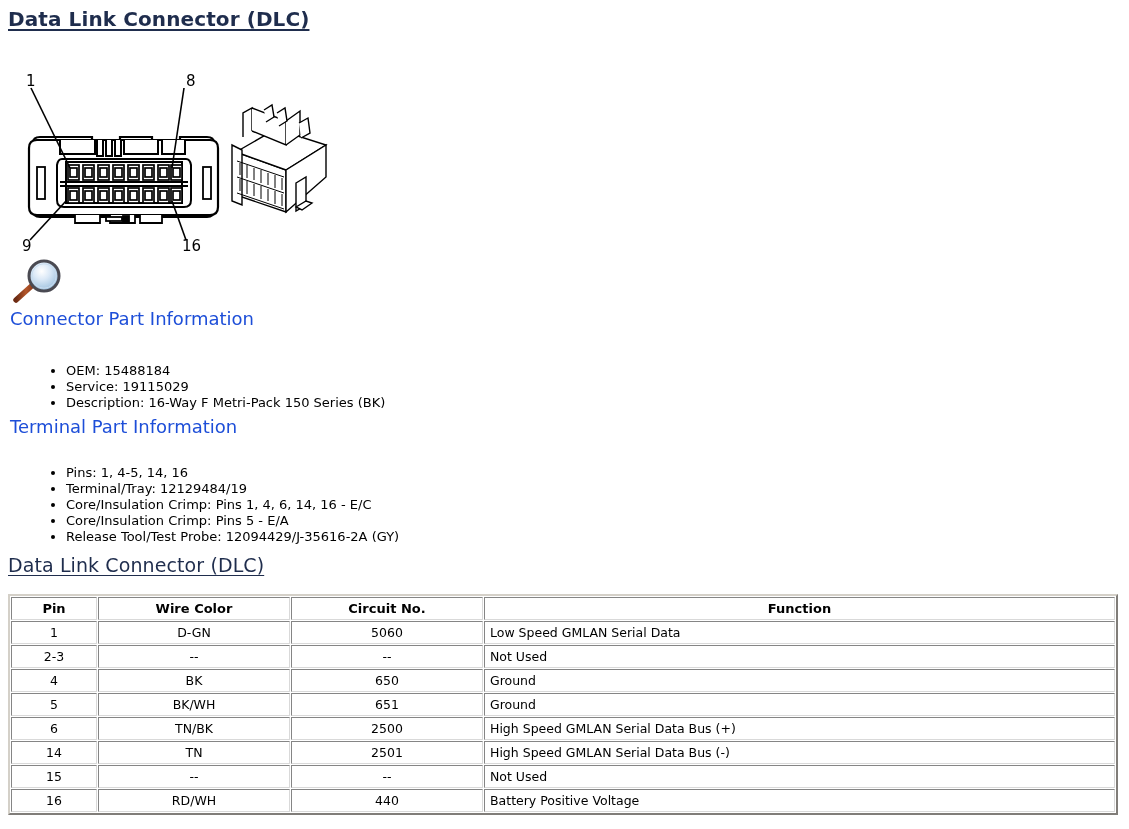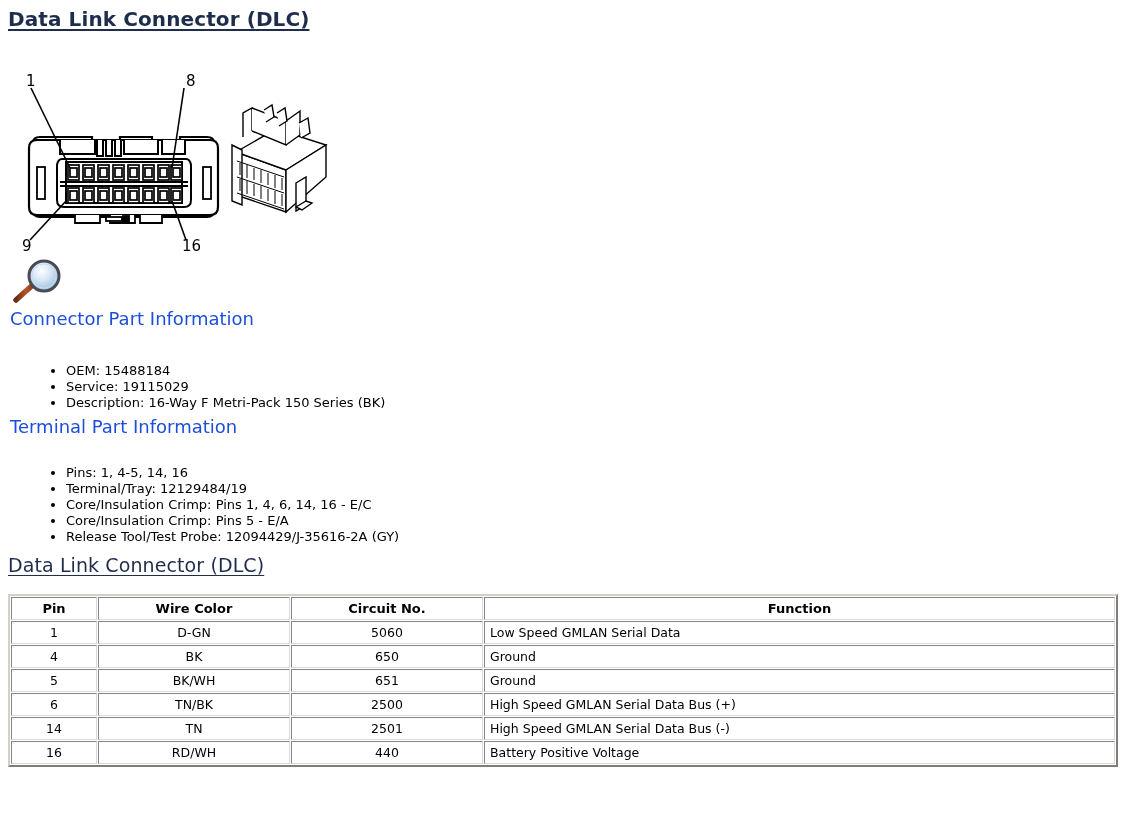--- a/index.html
+++ b/index.html
@@ -315,20 +315,26 @@
     </tr>
   </thead>
   <tbody id="pin-table-body">
       <tr>
         <td class="c-pin">1</td>
         <td class="c-wire">D-GN</td>
         <td class="c-circuit">5060</td>
         <td class="c-function">Low Speed GMLAN Serial Data</td>
       </tr>
       <tr>
+        <td class="c-pin">2-3</td>
+        <td class="c-wire">--</td>
+        <td class="c-circuit">--</td>
+        <td class="c-function">Not Used</td>
+      </tr>
+      <tr>
         <td class="c-pin">4</td>
         <td class="c-wire">BK</td>
         <td class="c-circuit">650</td>
         <td class="c-function">Ground</td>
       </tr>
       <tr>
         <td class="c-pin">5</td>
         <td class="c-wire">BK/WH</td>
         <td class="c-circuit">651</td>
         <td class="c-function">Ground</td>
@@ -339,19 +345,25 @@
         <td class="c-circuit">2500</td>
         <td class="c-function">High Speed GMLAN Serial Data Bus (+)</td>
       </tr>
       <tr>
         <td class="c-pin">14</td>
         <td class="c-wire">TN</td>
         <td class="c-circuit">2501</td>
         <td class="c-function">High Speed GMLAN Serial Data Bus (-)</td>
       </tr>
       <tr>
+        <td class="c-pin">15</td>
+        <td class="c-wire">--</td>
+        <td class="c-circuit">--</td>
+        <td class="c-function">Not Used</td>
+      </tr>
+      <tr>
         <td class="c-pin">16</td>
         <td class="c-wire">RD/WH</td>
         <td class="c-circuit">440</td>
         <td class="c-function">Battery Positive Voltage</td>
       </tr>
     </tbody>
 </table>
 
 </body></html>

